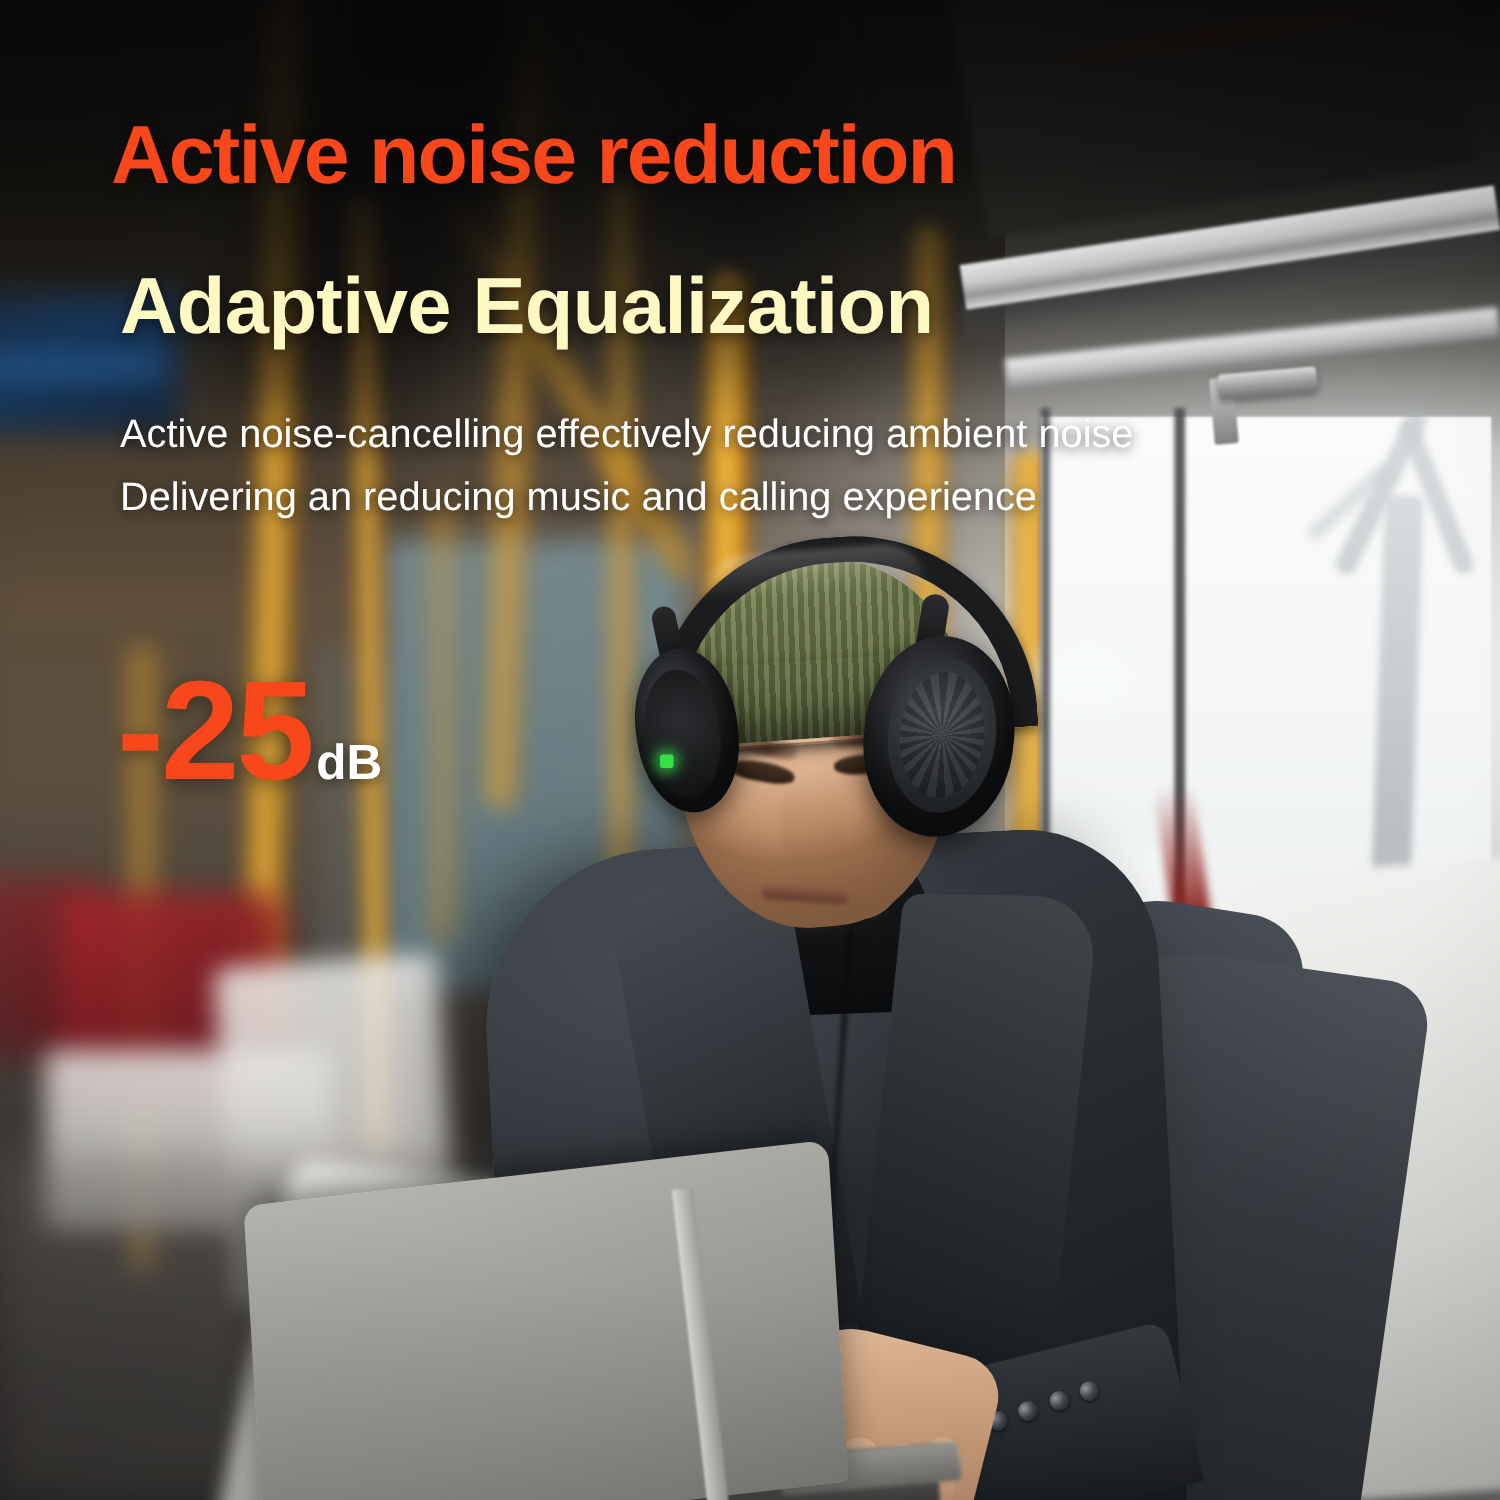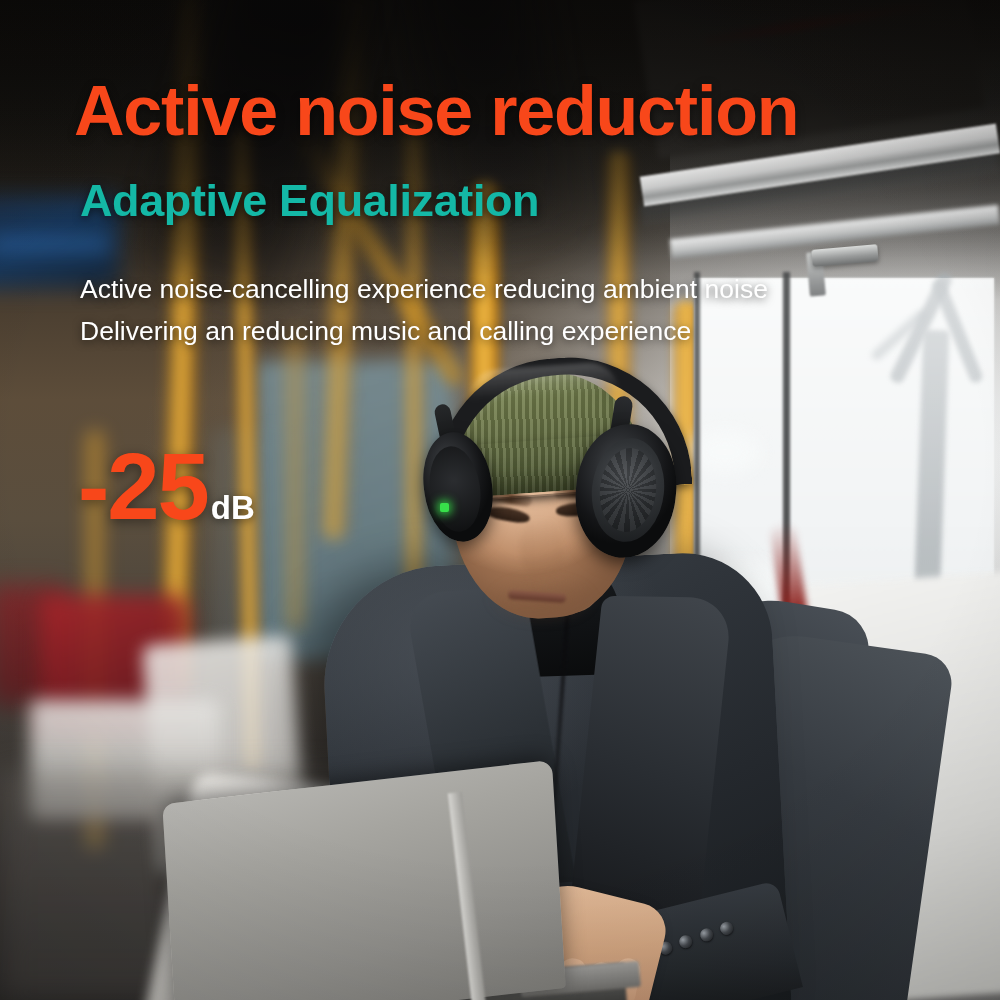--- a/index.html
+++ b/index.html
@@ -507,34 +507,34 @@
       radial-gradient(120% 100% at 50% 46%, rgba(0,0,0,0) 40%, rgba(0,0,0,.28) 100%),
       linear-gradient(180deg, rgba(12,10,8,.30) 0%, rgba(0,0,0,0) 26%);
     pointer-events:none;
   }
 
   
   .overlay { position:absolute; inset:0; }
 
   .headline {
     position:absolute; left: 74px; top: 76px;
-    font-size: 70px;
+    font-size: 55px;
     font-weight: 700;
     letter-spacing: -1.2px;
     color: #F8471A;
     white-space: nowrap;
     text-shadow: 0 2px 10px rgba(0,0,0,.45);
     line-height: 1;
   }
   .subhead {
     position:absolute; left: 80px; top: 178px;
-    font-size: 45px;
+    font-size: 53px;
     font-weight: 700;
     letter-spacing: -0.4px;
-    color: #14b8a6;
+    color: #fef9c3;
     white-space: nowrap;
     text-shadow: 0 2px 9px rgba(0,0,0,.55);
     line-height: 1;
   }
   .bullets {
     position:absolute; left: 80px; top: 268px;
     color: #FFFFFF;
     font-size: 26.5px;
     font-weight: 400;
     line-height: 42px;
@@ -690,21 +690,21 @@
 
   <div class="grade"></div>
 
   <div class="overlay">
 
     <div class="headline">Active noise reduction</div>
 
     <div class="subhead">Adaptive Equalization</div>
 
     <div class="bullets">
-      <div>Active noise-cancelling experience reducing ambient noise</div>
+      <div>Active noise-cancelling effectively reducing ambient noise</div>
       <div>Delivering an reducing music and calling experience</div>
     </div>
 
 
     <div class="stat-value">
       <span class="stat-num">-25</span>
       <span class="stat-unit">dB</span>
     </div>
 
   </div>

